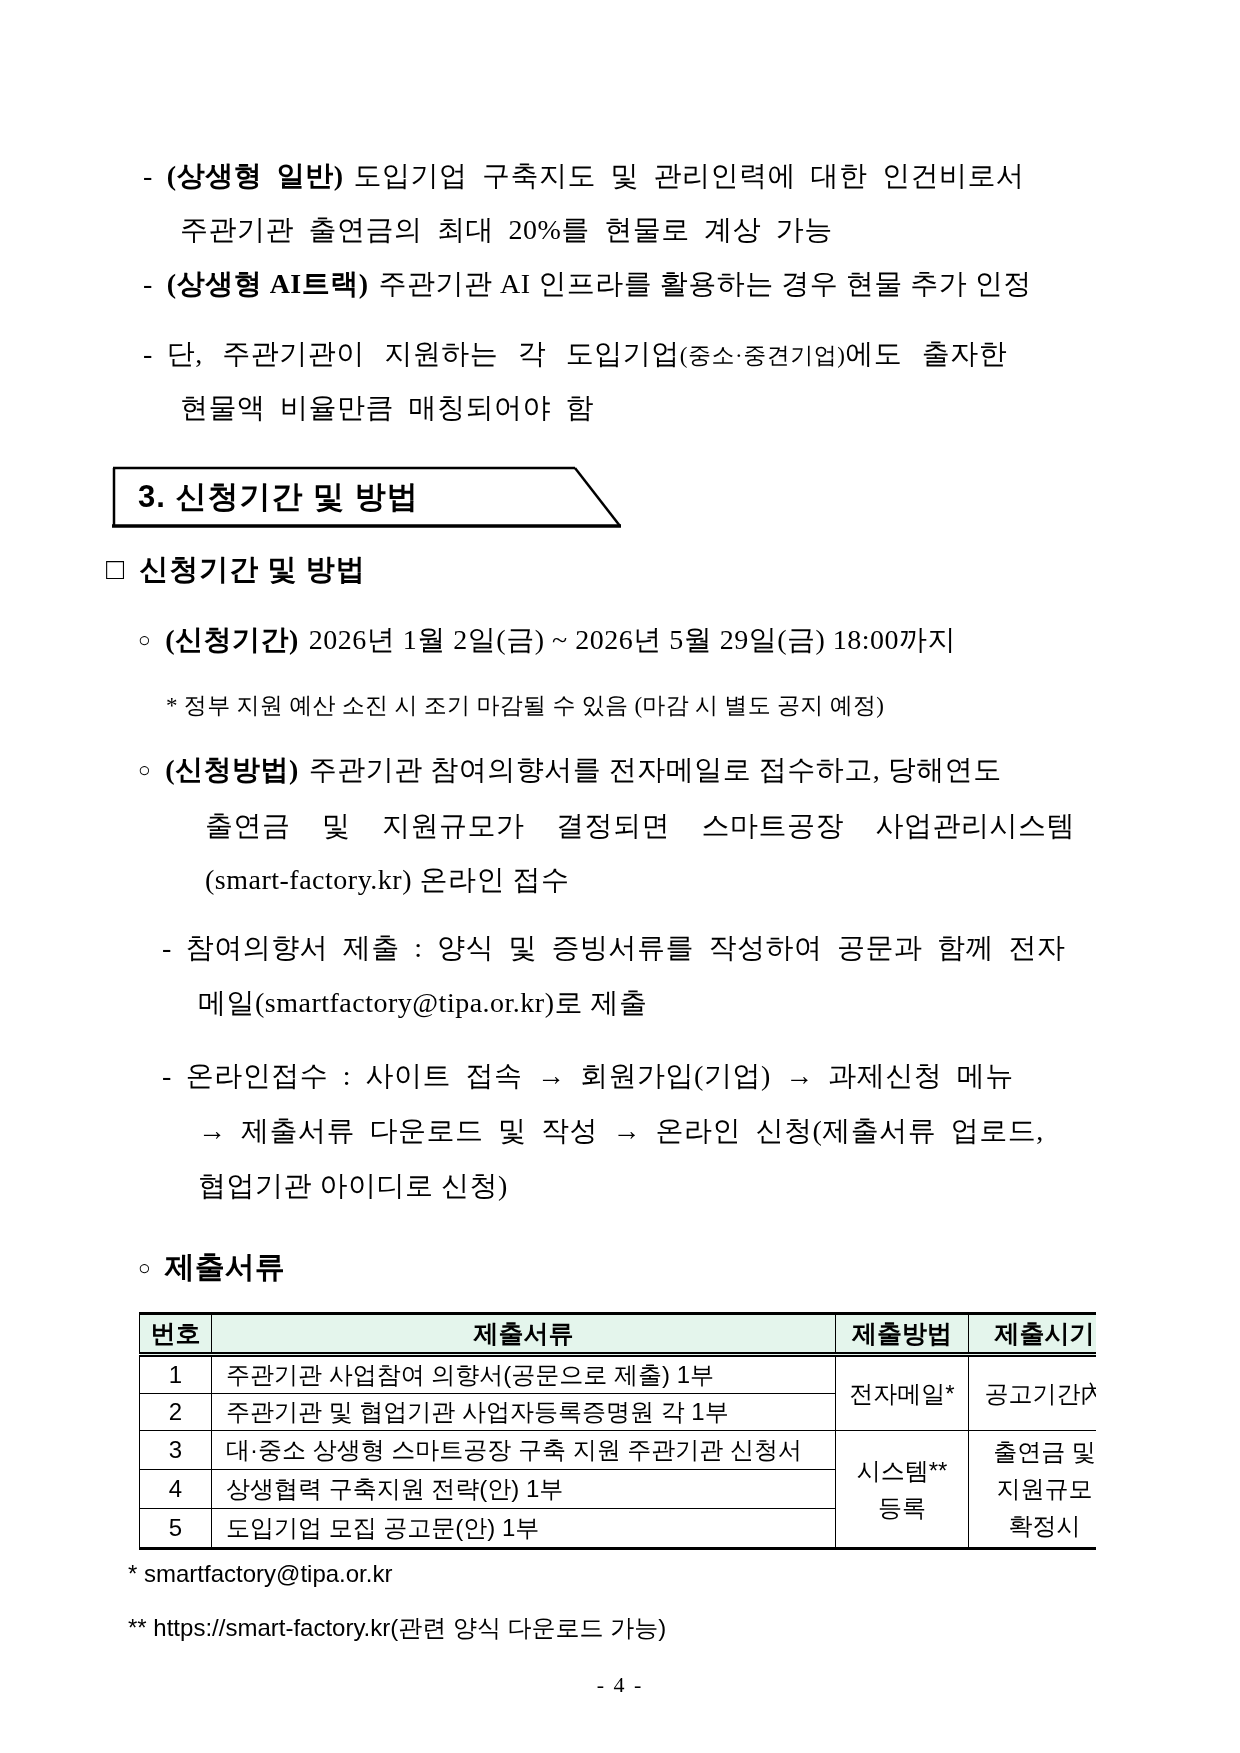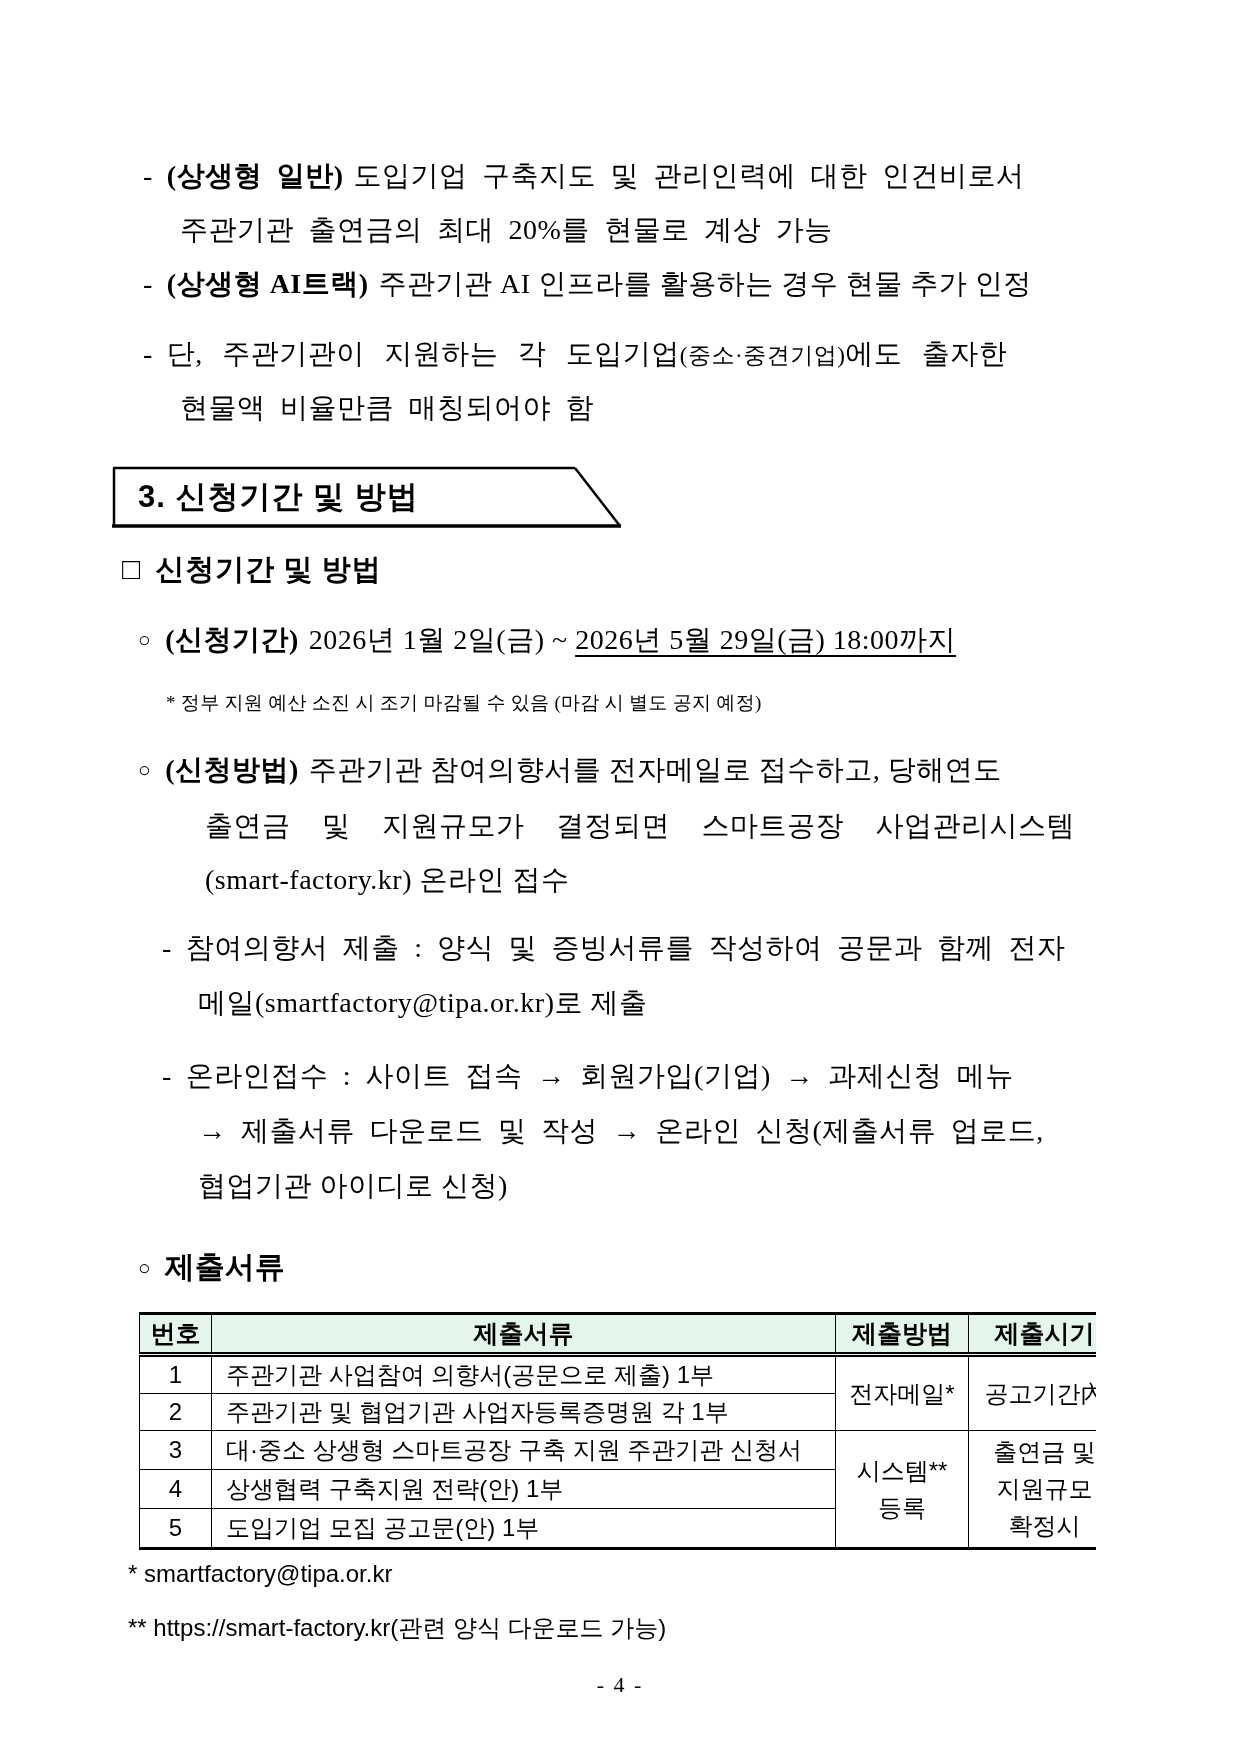--- a/index.html
+++ b/index.html
@@ -33,22 +33,22 @@
     font-family: "Liberation Sans", sans-serif;
     font-weight: bold; font-size: 31px; letter-spacing: 1px;
     white-space: nowrap;
     text-align: center;
   }
 
   .h-square { font-size: 29px; font-weight: bold; letter-spacing: 1px; }
   .h-square .sq { font-weight: normal; font-size: 30px; margin-right: 14px; }
 
   .circ-marker { font-size: 21px; display: inline-block; margin-right: 14px; vertical-align: 2px; }
-  .underlined { text-decoration: underline; text-decoration-thickness: 2px; text-underline-offset: 6px; }
-  .note-line { font-size: 19px; letter-spacing: 0.3px; }
+  .underlined { text-decoration-thickness: 2px; text-underline-offset: 6px; }
+  .note-line { font-size: 23px; letter-spacing: 0.3px; }
 
   
   .doc-table {
     position: absolute; left: 139px; top: 1302px;
     width: 981px; border-collapse: collapse; table-layout: fixed;
     font-family: Liberation Sans, sans-serif;
     border-top: 3px solid #000; border-bottom: 3px solid #000; margin-top: 10px;
   }
   .doc-table col.c-no { width: 72px; }
   .doc-table col.c-doc { width: 624px; }
@@ -94,21 +94,21 @@
   <div class="sec-box">
     <svg width="520" height="70" viewBox="0 0 520 70">
       <line x1="1" y1="4" x2="463" y2="4" stroke="#000" stroke-width="2.5"></line>
       <line x1="2" y1="4" x2="2" y2="62" stroke="#000" stroke-width="2.5"></line>
       <line x1="463" y1="4" x2="508" y2="62" stroke="#000" stroke-width="2.5"></line>
       <line x1="0" y1="62" x2="509" y2="62" stroke="#000" stroke-width="3.5"></line>
     </svg>
     <div class="sec-title">3. 신청기간 및 방법</div>
   </div>
 
-  <div class="abs h-square" style="left:122px; top:550px;">
+  <div class="abs h-square" style="left:106px; top:550px;">
     <span class="sq">□</span><span>신청기간 및 방법</span>
   </div>
 
   <div class="abs body-line" style="left:138px; top:622px;">
     <span class="circ-marker">○</span><span class="boldseg">(신청기간)</span><span>2026년 1월 2일(금) ~</span>
     <span class="underlined">2026년 5월 29일(금) 18:00까지</span>
   </div>
   <div class="abs note-line" style="left:166px; top:690px;">* 정부 지원 예산 소진 시 조기 마감될 수 있음 (마감 시 별도 공지 예정)</div>
 
   <div class="abs body-line" style="left:138px; top:752px;">

